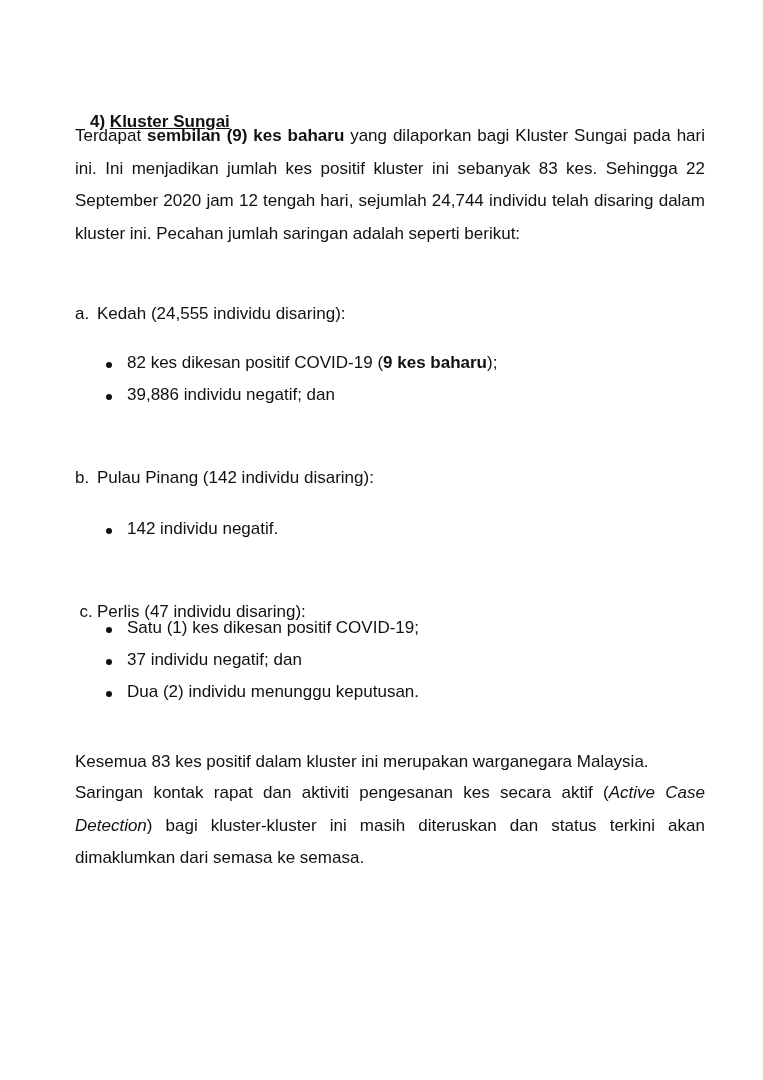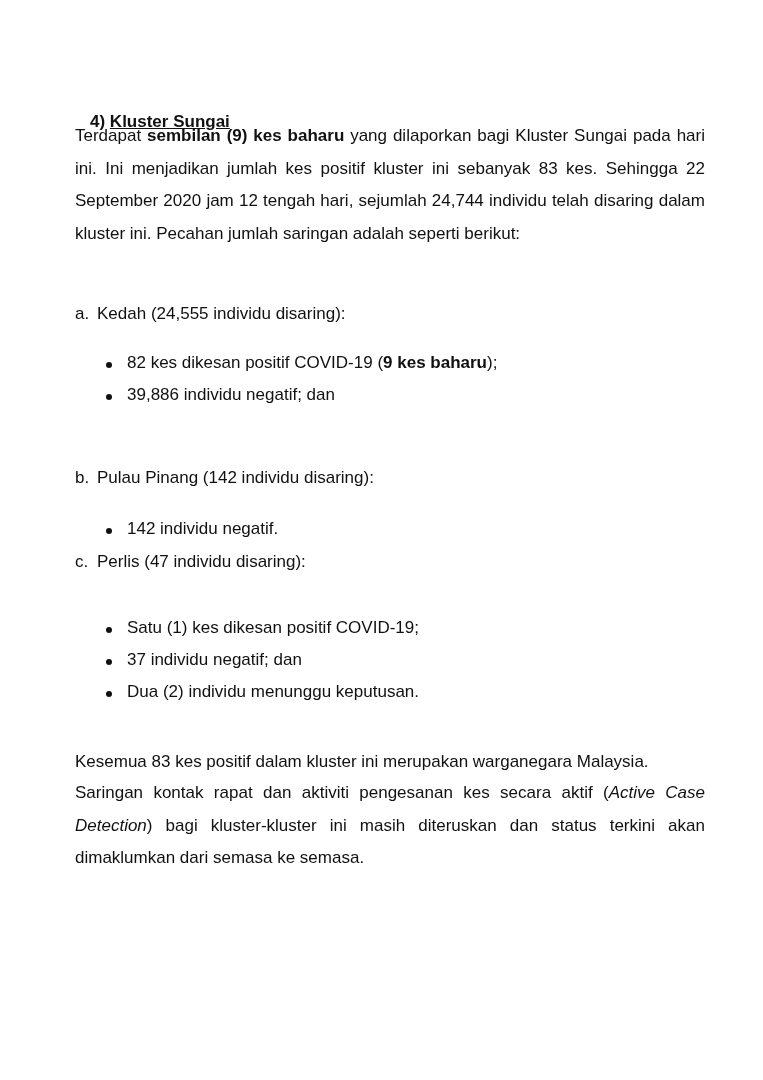--- a/index.html
+++ b/index.html
@@ -38,21 +38,21 @@
     <li><span class="dot"></span><span>39,886 individu negatif; dan</span></li>
   </ul>
 
   <div class="alpha" style="top:466px;">
     <span class="lbl">b.</span><span>Pulau Pinang (142 individu disaring):</span>
   </div>
   <ul class="bullets" style="top:513px;">
     <li><span class="dot"></span><span>142 individu negatif.</span></li>
   </ul>
 
-  <div class="alpha" style="top:550px;">
+  <div class="alpha" style="top:600px;text-align:center;">
     <span class="lbl">c.</span><span>Perlis (47 individu disaring):</span>
   </div>
   <ul class="bullets" style="top:612px;">
     <li><span class="dot"></span><span>Satu (1) kes dikesan positif COVID-19;</span></li>
     <li><span class="dot"></span><span>37 individu negatif; dan</span></li>
     <li><span class="dot"></span><span>Dua (2) individu menunggu keputusan.</span></li>
   </ul>
 
   <div class="para" style="top:746px;">Kesemua 83 kes positif dalam kluster ini merupakan warganegara Malaysia.</div>
 

